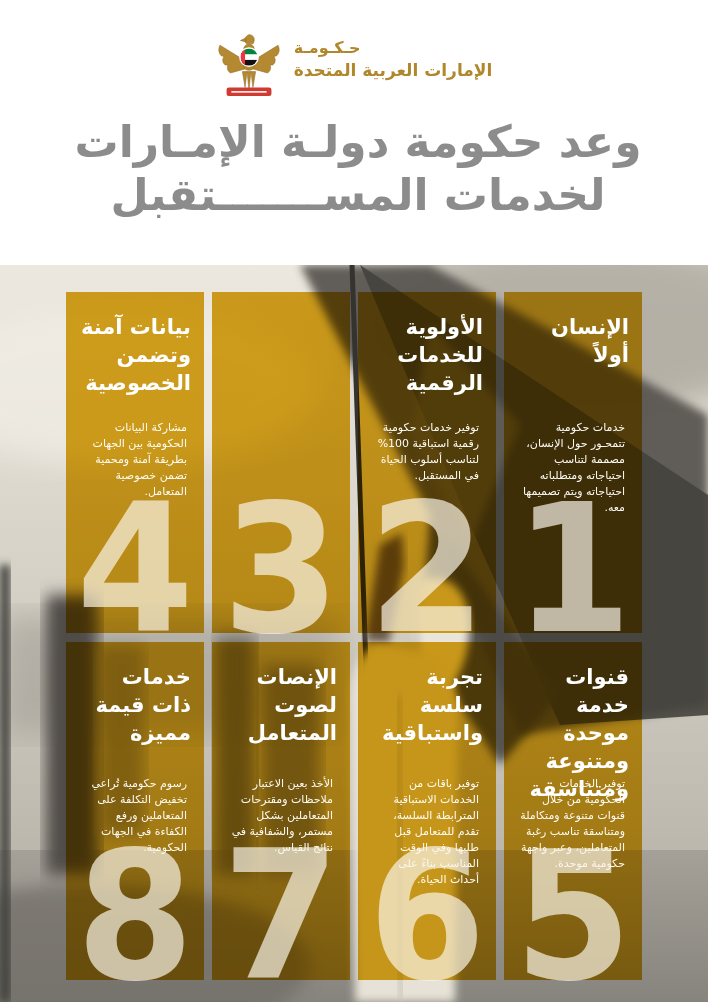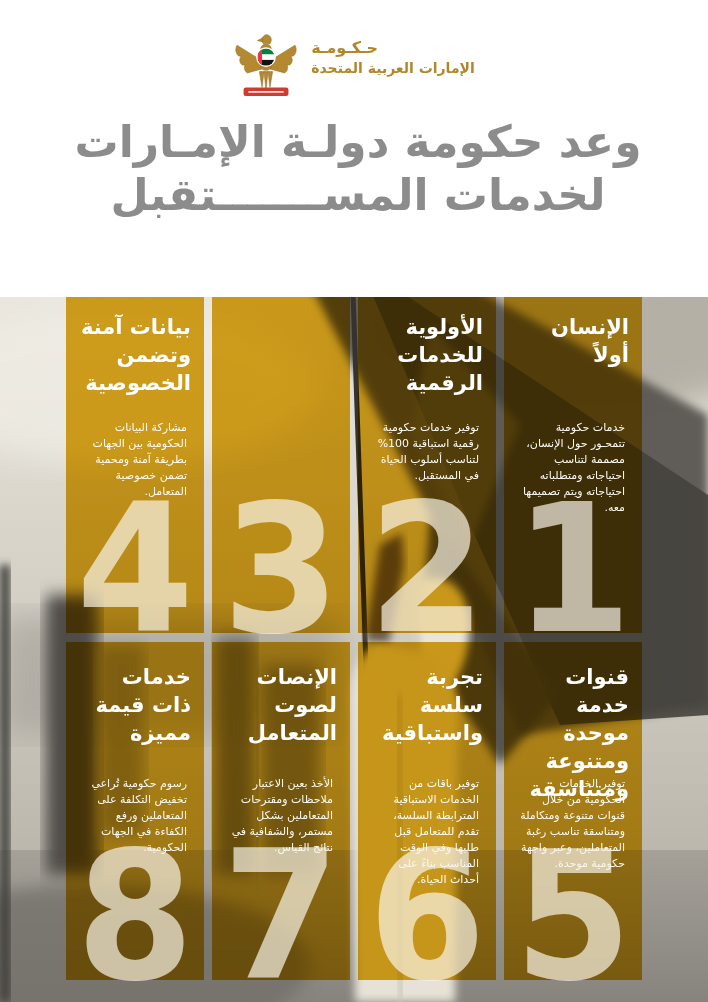--- a/index.html
+++ b/index.html
@@ -1,26 +1,26 @@
 <!DOCTYPE html>
 <html dir="rtl" lang="ar" style="--gold: #dca91e; --title-gray: #8c8c8c; --logo-gold: #b1872c; --number-cream: rgba(249,244,232,0.85); --flag-red: #ef3340; --flag-green: #00843d;"><head>
 <meta charset="utf-8">
 <style>
   html,body{margin:0;padding:0;background:#ffffff;}
   .poster{
     position:relative;width:708px;height:1002px;overflow:hidden;background:#ffffff;
     font-family:"DejaVu Sans",sans-serif;
   }
   
-  .header{position:absolute;top:0;left:0;width:708px;height:297px;background:#ffffff;z-index:3;}
+  .header{position:absolute;top:0;left:0;width:708px;height:265px;background:#ffffff;z-index:3;}
   .logo{position:absolute;top:28px;left:0;width:708px;display:flex;justify-content:center;align-items:flex-start;gap:12px;direction:ltr;}
   .emblem{width:66px;height:72px;display:block;}
   .logo-text{padding-top:10px;text-align:left;color:var(--logo-gold,#b1872c);direction:rtl;}
   .logo-line1{font-size:16px;font-weight:bold;margin-bottom:3px;}
-  .logo-line2{font-size:14px;font-weight:bold;}
+  .logo-line2{font-size:17px;font-weight:bold;}
   .title{position:absolute;top:112px;left:0;width:708px;margin:4px;text-align:center;
          color:var(--title-gray,#8c8c8c);font-weight:bold;line-height:1.2;font-size:44px;}
   .title span{display:block;}
   
   .photo{position:absolute;top:265px;left:0;width:708px;height:737px;}
   .photo svg{display:block;width:708px;height:737px;}
   
   .row{position:absolute;left:66px;width:576px;display:flex;gap:8px;}
   .row-top{top:292px;height:341px;}
   .row-bottom{top:642px;height:338px;}

